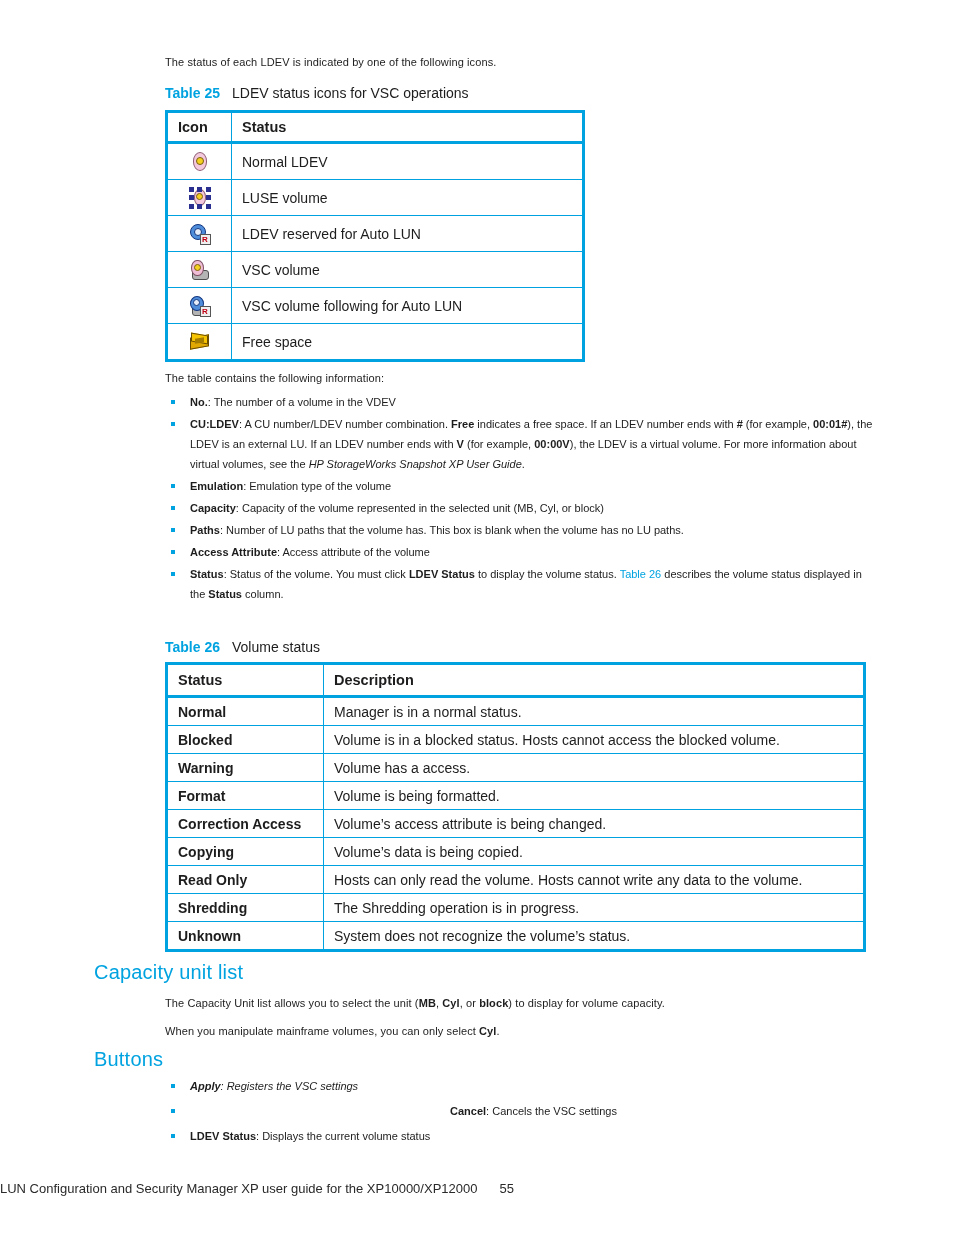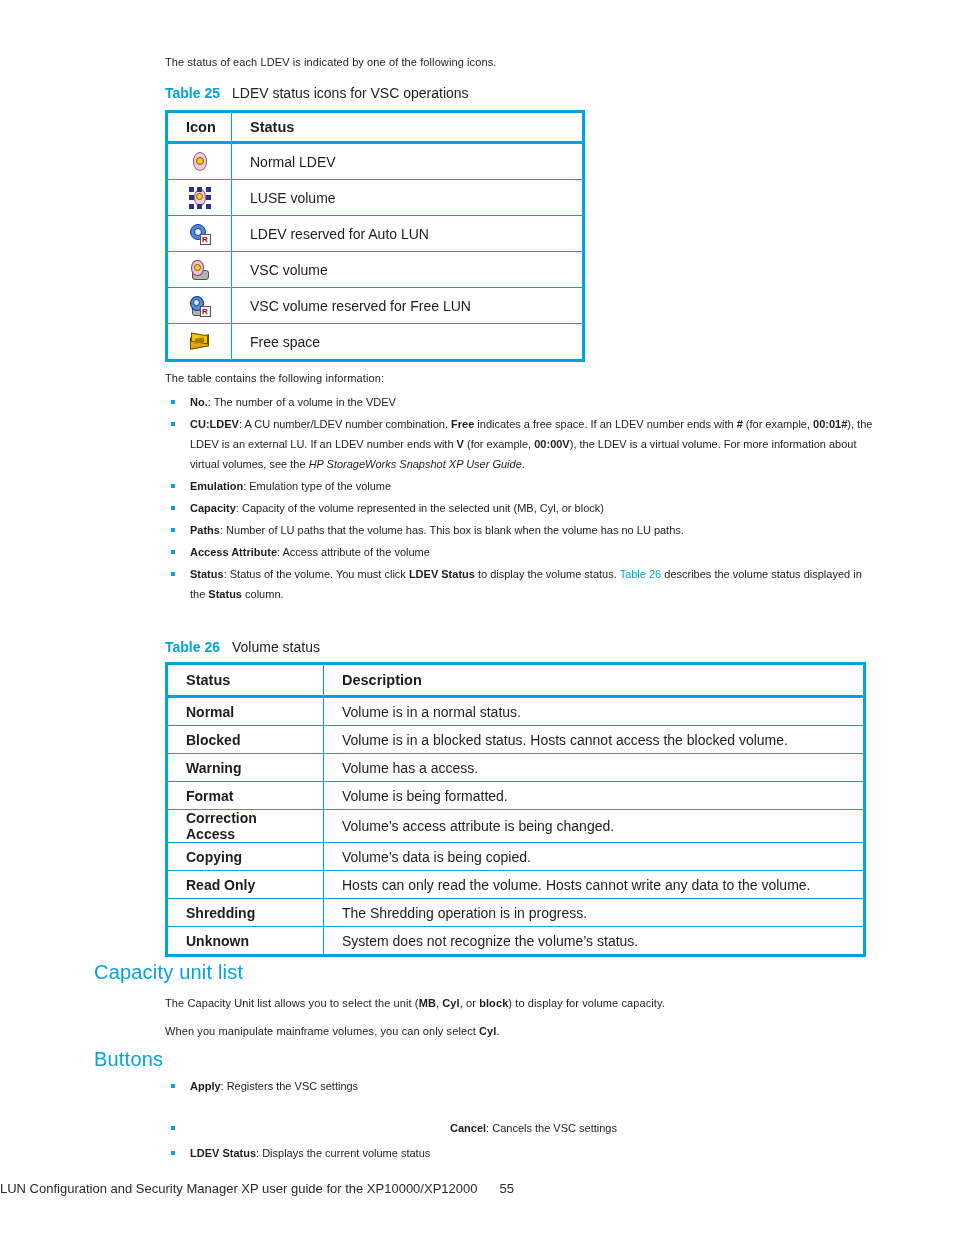--- a/index.html
+++ b/index.html
@@ -49,21 +49,21 @@
   
   .doc-table {
     position: absolute;
     border-collapse: collapse;
     border: 3px solid #00a3e0;
     background: #fff;
     table-layout: fixed;
   }
   .doc-table td, .doc-table th {
     border: 1px solid #00a3e0;
-    padding: 0 18px;
+    padding: 0 10px;
     text-align: left;
     vertical-align: middle;
     font-size: 14px;
     font-weight: normal;
     color: #1d1d1d;
   }
   .doc-table thead th {
     font-weight: bold;
     font-size: 14.5px;
     border-bottom: 3px solid #00a3e0;
@@ -378,21 +378,21 @@
           </span>
         </td>
         <td>VSC volume</td>
       </tr>
       <tr>
         <td class="icon-cell">
           <span class="ico ico-vsc-reserved">
             <span class="base"></span><span class="disc"></span><span class="inner"></span><span class="badge">R</span>
           </span>
         </td>
-        <td>VSC volume reserved for Free LUN</td>
+        <td>VSC volume following for Auto LUN</td>
       </tr>
       <tr>
         <td class="icon-cell">
           <span class="ico ico-free-space">
             <span class="box"></span><span class="top"></span><span class="notch"></span>
           </span>
         </td>
         <td>Free space</td>
       </tr>
     </tbody>
@@ -435,21 +435,21 @@
       </colgroup>
     <thead>
       <tr>
         <th>Status</th>
         <th>Description</th>
       </tr>
     </thead>
     <tbody>
       <tr>
         <td class="cellbold">Normal</td>
-        <td>Volume is in a normal status.</td>
+        <td>Manager is in a normal status.</td>
       </tr>
       <tr>
         <td class="cellbold">Blocked</td>
         <td>Volume is in a blocked status. Hosts cannot access the blocked volume.</td>
       </tr>
       <tr>
         <td class="cellbold">Warning</td>
         <td>Volume has a access.</td>
       </tr>
       <tr>
@@ -485,21 +485,21 @@
     The Capacity Unit list allows you to select the unit (<b>MB</b>, <b>Cyl</b>, or <b>block</b>) to display for volume capacity.
   </div>
 
   <div class="body-text" style="left:165px; top:1021px; width:730px;">
     When you manipulate mainframe volumes, you can only select <b>Cyl</b>.
   </div>
 
   <div class="h2-head" style="left:94px; top:1048px;">Buttons</div>
 
   <ul class="bullet-list" style="left:165px; top:1076px; width:712px;">
-    <li style="margin-bottom:22px;">
+    <li style="margin-bottom:5px;font-style:italic;">
       <b>Apply</b><span>: Registers the VSC settings</span>
     </li>
     <li style="margin-bottom:5px;text-align:center;">
       <b>Cancel</b><span>: Cancels the VSC settings</span>
     </li>
     <li>
       <b>LDEV Status</b><span>: Displays the current volume status</span>
     </li>
   </ul>
 

